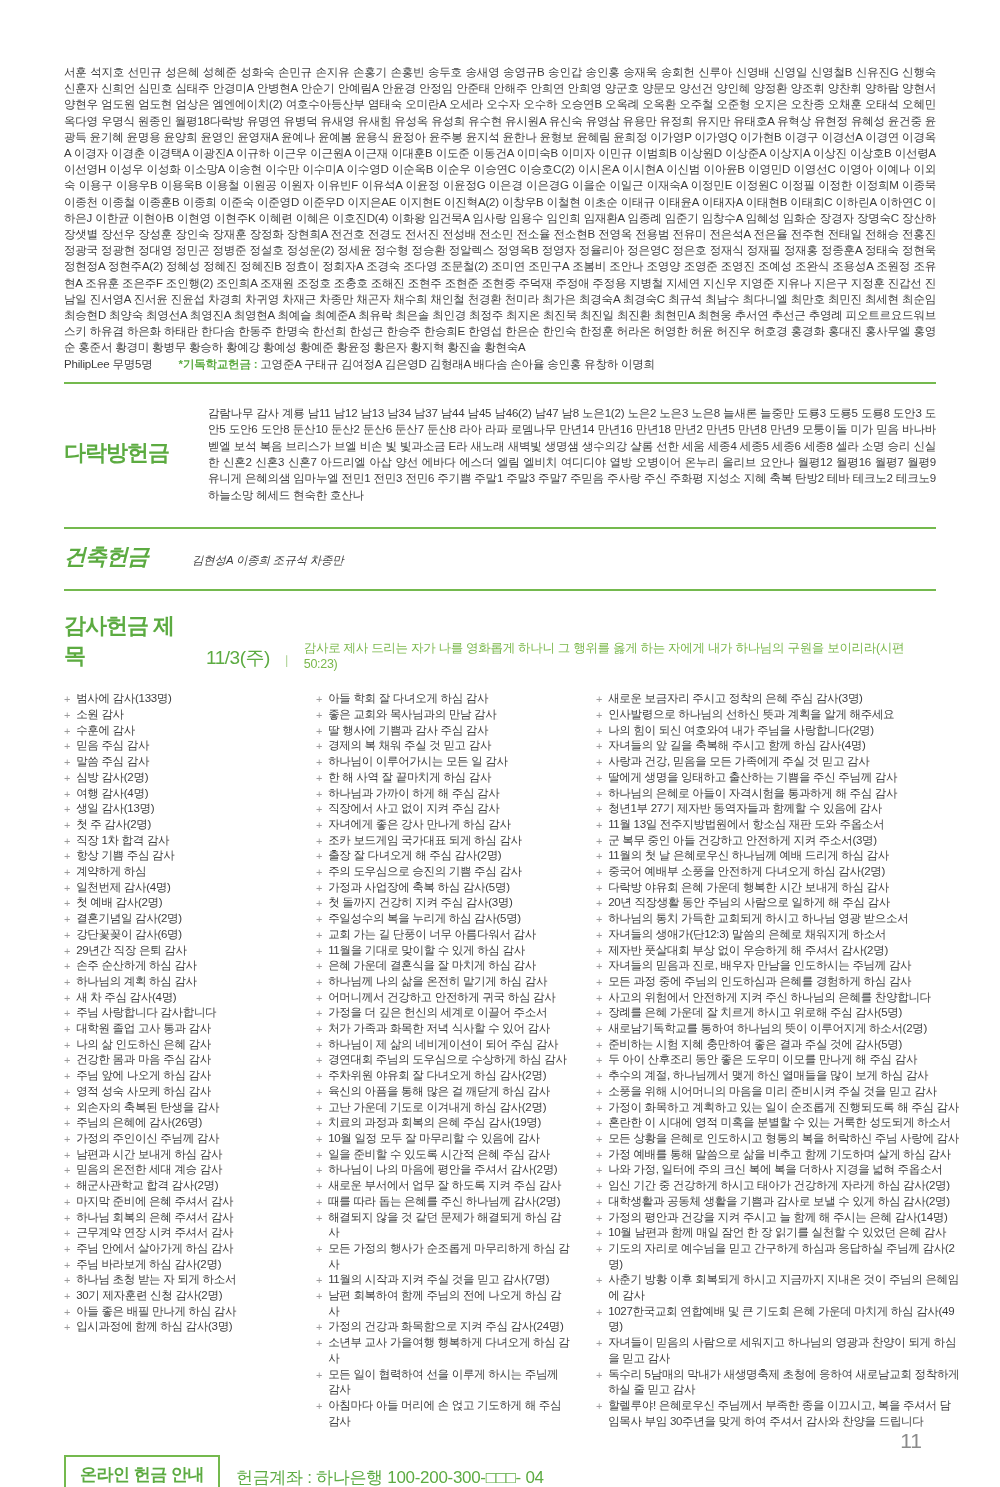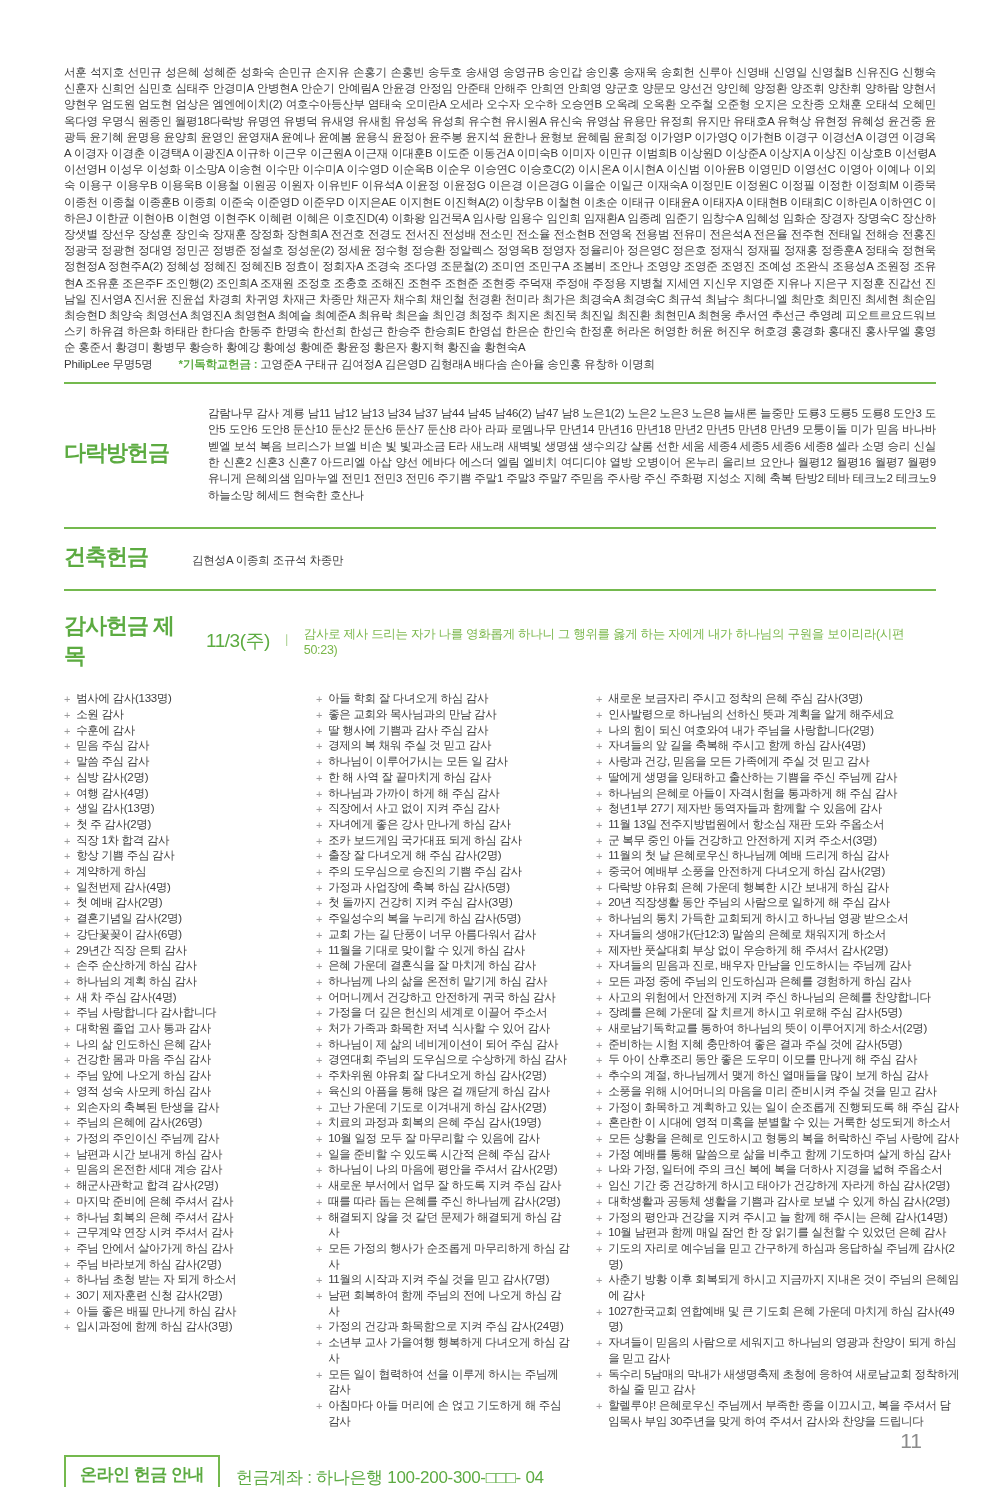--- a/index.html
+++ b/index.html
@@ -15,21 +15,21 @@
 
   .divider{border:none;border-top:2px solid #74b94e;margin:10px 64px 0 64px;}
 
   
   .section{display:flex;align-items:center;padding:18px 64px 14px 64px;}
   .sec-title{flex:0 0 128px;color:#5cab41;font-size:22px;font-weight:bold;letter-spacing:-1px;line-height:24px;}
   .sec-body{flex:1;font-size:11.5px;line-height:16.4px;text-align:justify;color:#3d3d3d;letter-spacing:-0.2px;padding-top:3px;margin-left:16px;}
   .sec-body-inline{flex:1;font-size:11.5px;color:#3d3d3d;padding-top:6px;letter-spacing:-0.2px;}
 
   
-  .th-header{display:flex;align-items:center;padding:20px 64px 4px 64px;}
+  .th-header{display:flex;align-items:flex-end;padding:20px 64px 4px 64px;}
   .th-title{color:#5cab41;font-size:22px;font-weight:bold;letter-spacing:-1px;}
   .th-date{color:#5cab41;font-size:19px;font-weight:normal;margin-left:12px;letter-spacing:-0.5px;}
   .th-sep{color:#a9d18e;margin:0 10px;font-size:14px;}
   .th-verse{color:#7ab74a;font-size:12.5px;letter-spacing:-0.3px;}
 
   
   .columns{display:flex;padding:16px 40px 0 64px;gap:24px;}
   .col{font-size:11.5px;line-height:15.7px;color:#3d3d3d;letter-spacing:-0.3px;}
   .col1{flex:0 0 228px;}
   .col2{flex:0 0 256px;}
@@ -64,21 +64,21 @@
 
   <div class="section">
     <div class="sec-title">다락방헌금</div>
     <div class="sec-body">
       
     <span class="nline">감람나무 감사 계룡 남11 남12 남13 남34 남37 남44 남45 남46(2) 남47 남8 노은1(2) 노은2 노은3 노은8 늘새론 늘중만 도룡3 도룡5 도룡8 도안3 도안5 도안6 도안8 둔산10 둔산2</span> <span class="nline">둔산6 둔산7 둔산8 라아 라파 로뎀나무 만년14 만년16 만년18 만년2 만년5 만년8 만년9 모퉁이돌 미가 믿음 바나바 벧엘 보석 복음 브리스가 브엘 비손 빛 빛과소금 E라 새노래</span> <span class="nline">새벽빛 생명샘 생수의강 샬롬 선한 세움 세종4 세종5 세종6 세종8 셀라 소명 승리 신실한 신혼2 신혼3 신혼7 아드리엘 아삽 양선 에바다 에스더 엘림 엘비치 여디디야 열방</span> <span class="nline">오병이어 온누리 올리브 요안나 월평12 월평16 월평7 월평9 유니게 은혜의샘 임마누엘 전민1 전민3 전민6 주기쁨 주말1 주말3 주말7 주믿음 주사랑 주신 주화평 지성소 지혜 축복</span> <span class="nline">탄방2 테바 테크노2 테크노9 하늘소망 헤세드 현숙한 호산나</span> </div>
   </div>
 
   <hr class="divider">
 
-  <div class="section" style="padding-top:16px;padding-bottom:10px;">
+  <div class="section" style="padding-top:16px;padding-bottom:10px;font-style:italic;">
     <div class="sec-title">건축헌금</div>
     <div class="sec-body-inline">김현성A 이종희 조규석 차종만</div>
   </div>
 
   <hr class="divider">
 
   <div class="th-header">
     <span class="th-title">감사헌금 제목</span>
     <span class="th-date">11/3(주)</span>
     <span class="th-sep">ㅣ</span>

